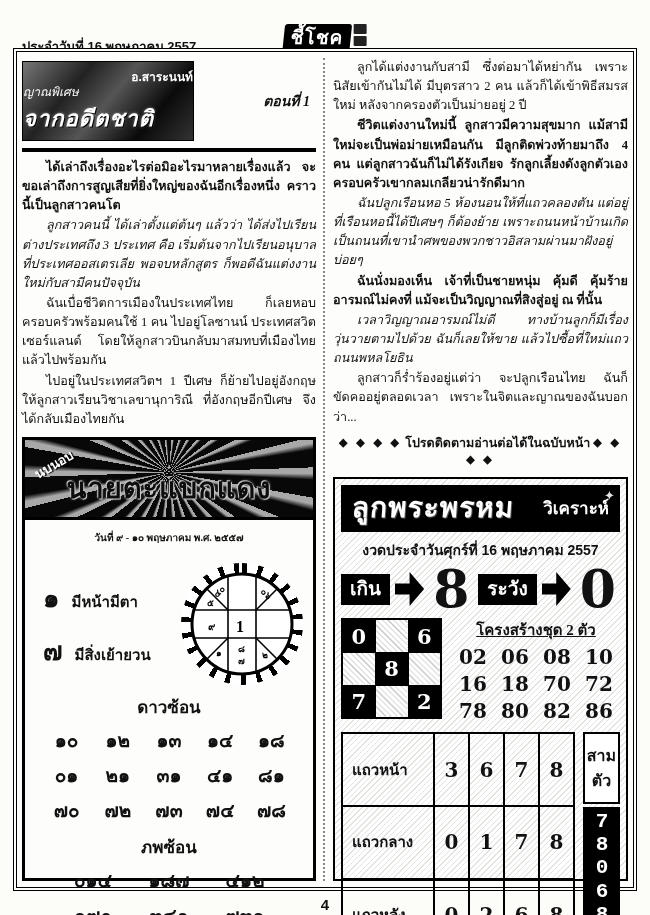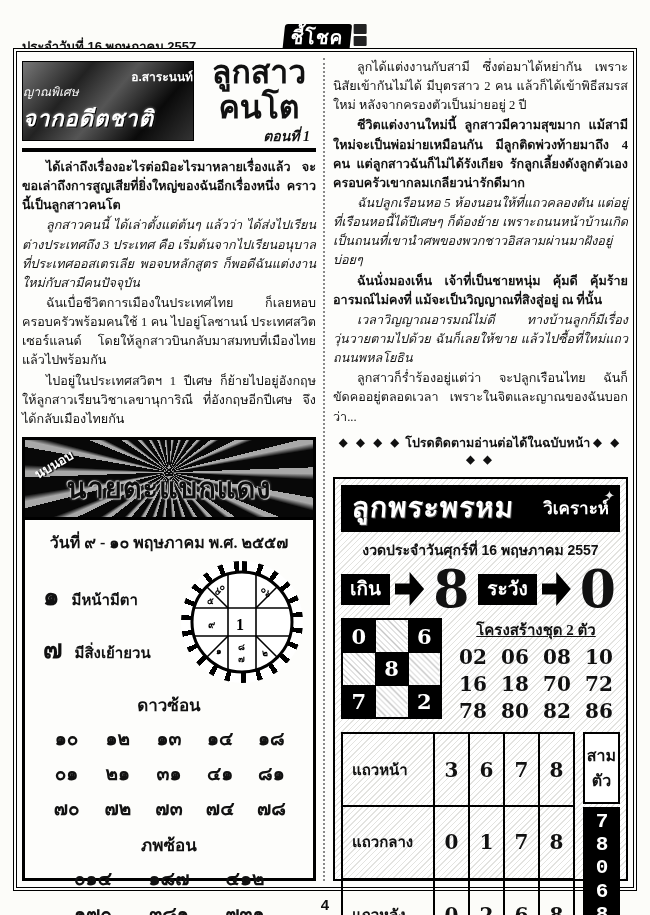--- a/index.html
+++ b/index.html
@@ -48,21 +48,21 @@
   
   .spirit-box { margin-top:7px; border:3px solid #000; flex:1; display:flex; flex-direction:column; min-height:0; }
   .spirit-banner { height:80px; flex:none; position:relative; border-bottom:3px solid #000; overflow:hidden;
      background:repeating-conic-gradient(from -8deg at 50% 42%, #a8a8a8 0 2.5deg, #080808 5deg 12deg); }
   .banner-small { position:absolute; top:14px; left:8px; transform:rotate(-30deg); color:#fff;
                   font-weight:bold; font-size:13px; text-shadow:1px 1px 1px #000; }
   .banner-main { position:absolute; bottom:6px; width:100%; text-align:center; font-size:29px;
                  font-weight:900; color:#0d0d0d; letter-spacing:1px;
                  text-shadow:0 0 3px #ddd, 1px 1px 0 #bbb, -1px -1px 0 #bbb; }
   .spirit-body { flex:1; padding:8px 10px 6px; display:flex; flex-direction:column; min-height:0; }
-  .sp-date { text-align:center; font-weight:bold; font-size:16px; margin:2px 0 6px; }
+  .sp-date { text-align:center; font-weight:bold; font-size:10px; margin:2px 0 18px; }
   .sp-row { display:flex; align-items:center; gap:4px; }
   .sp-items { flex:1; }
   .sp-item { display:flex; align-items:baseline; gap:12px; margin:12px 0 12px 8px; font-weight:bold; }
   .sp-item .n { font-size:26px; } .sp-item .t { font-size:15px; }
   .wheel { width:122px; height:122px; flex:none; border-radius:50%;
            background:repeating-conic-gradient(#000 0 5deg, #fff 5deg 16deg);
            display:flex; align-items:center; justify-content:center; }
   .wheel text { font-weight:bold; }
 
   .sec-title { text-align:center; font-weight:bold; font-size:17px; margin:8px 0 5px; }
@@ -135,21 +135,20 @@
   <div class="frame">
 
     <div class="col left">
       <div class="story-head">
         <div class="badge">
           <div class="badge-l1">อ.สาระนนท์</div>
           <div class="badge-l2">ญาณพิเศษ</div>
           <div class="badge-l3">จากอดีตชาติ</div>
         </div>
         <div class="title-wrap">
-          <div class="story-title">ลูกสาวคนโต</div>
           <div class="episode">ตอนที่ 1</div>
         </div>
       </div>
       <hr class="rule">
 
       <p class="story b">ได้เล่าถึงเรื่องอะไรต่อมิอะไรมาหลายเรื่องแล้ว จะขอเล่าถึงการสูญเสียที่ยิ่งใหญ่ของฉันอีกเรื่องหนึ่ง คราวนี้เป็นลูกสาวคนโต</p>
       <p class="story i">ลูกสาวคนนี้ ได้เล่าตั้งแต่ต้นๆ แล้วว่า ได้ส่งไปเรียนต่างประเทศถึง 3 ประเทศ คือ เริ่มต้นจากไปเรียนอนุบาลที่ประเทศออสเตรเลีย พอจบหลักสูตร ก็พอดีฉันแต่งงานใหม่กับสามีคนปัจจุบัน</p>
       <p class="story">ฉันเบื่อชีวิตการเมืองในประเทศไทย ก็เลยหอบครอบครัวพร้อมคนใช้ 1 คน ไปอยู่โลซานน์ ประเทศสวิตเซอร์แลนด์ โดยให้ลูกสาวบินกลับมาสมทบที่เมืองไทย แล้วไปพร้อมกัน</p>
       <p class="story">ไปอยู่ในประเทศสวิตฯ 1 ปีเศษ ก็ย้ายไปอยู่อังกฤษ ให้ลูกสาวเรียนวิชาเลขานุการิณี ที่อังกฤษอีกปีเศษ จึงได้กลับเมืองไทยกัน</p>
 

